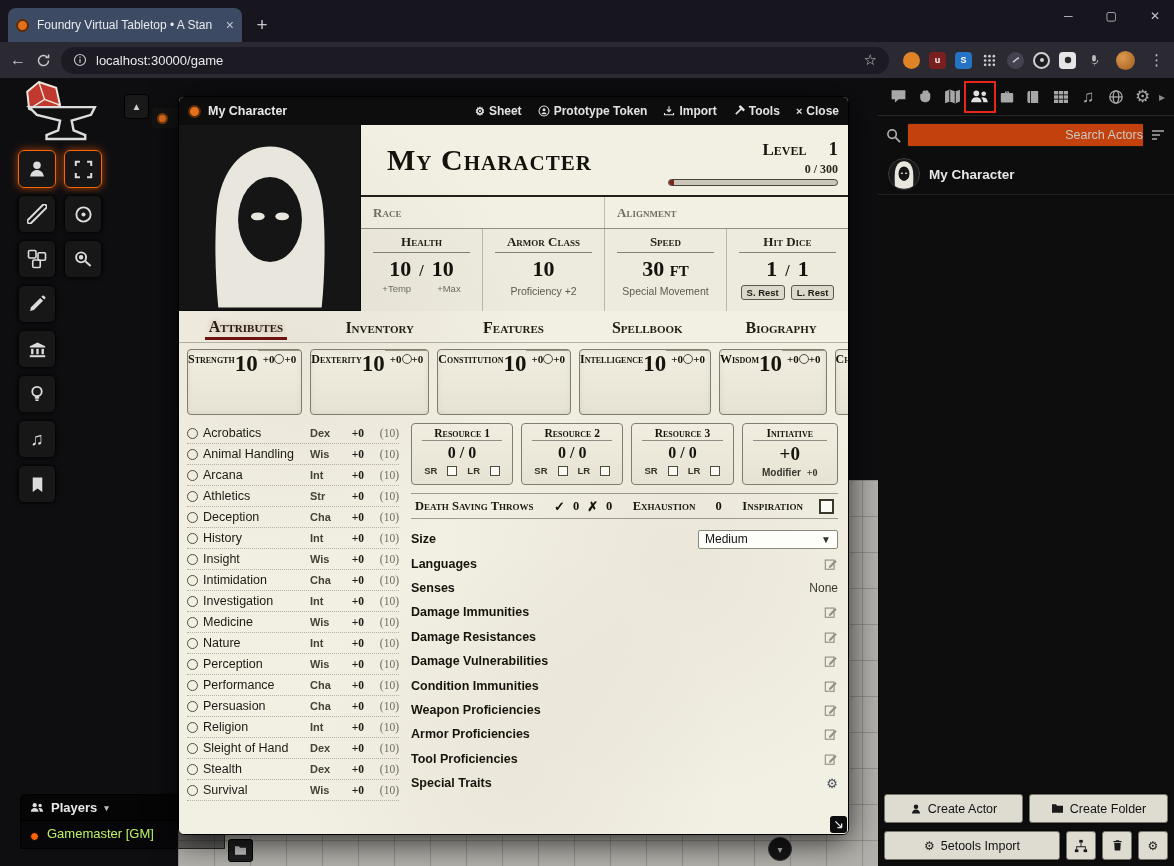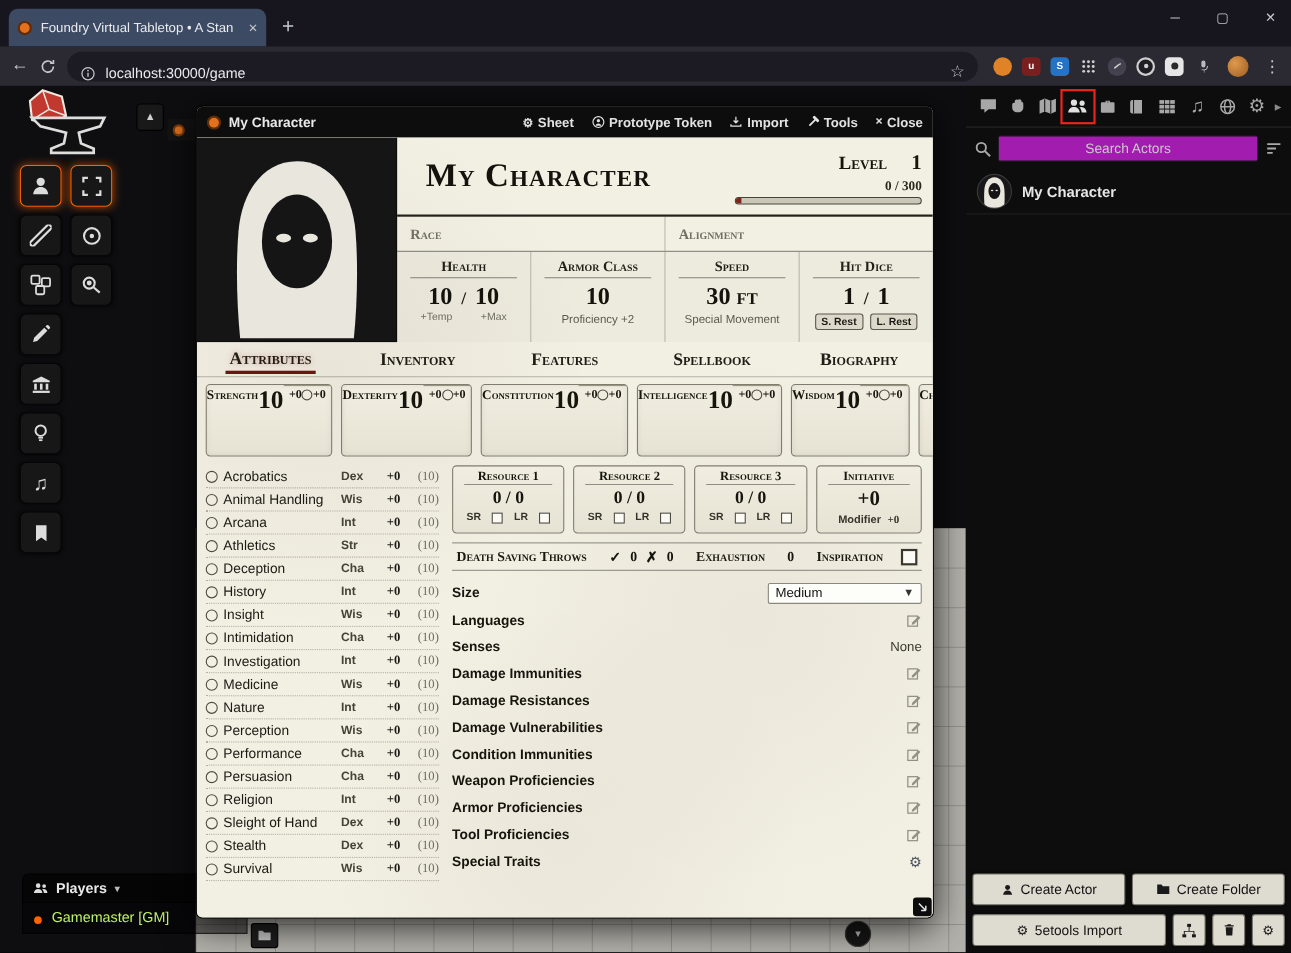--- a/index.html
+++ b/index.html
@@ -12,21 +12,21 @@
 
 .chrome{position:absolute;left:0;top:0;width:100%;height:98px;z-index:40}
 .tabstrip{height:42px;background:#17161e;display:flex;align-items:flex-end;padding-left:8px;position:relative}
 .tab{width:234px;height:34px;background:#3d4a63;border-radius:8px 8px 0 0;display:flex;align-items:center;gap:8px;padding:0 8px;color:#e8eaed;font-size:12px}
 .tab-title{flex:1;white-space:nowrap;overflow:hidden}
 .tab-close{color:#c3c6cc;font-size:14px;cursor:default}
 .newtab{width:28px;height:28px;margin:0 0 3px 6px;display:flex;align-items:center;justify-content:center;color:#c3c6cc;font-size:19px}
 .winctl{position:absolute;right:14px;top:9px;display:flex;gap:33px;color:#c3c6cc;font-size:12px}
 .toolbar{height:36px;background:#2b2a33;display:flex;align-items:center;padding:0 10px;gap:10px}
 .navbtn{color:#c6c8cc;font-size:16px;line-height:1}
-.urlpill{flex:1;height:27px;background:#1c1b23;border-radius:14px;display:flex;align-items:flex-end;gap:9px;padding:0 12px;color:#e8eaed;font-size:13px}
+.urlpill{flex:1;height:27px;background:#1c1b23;border-radius:14px;display:flex;align-items:center;gap:9px;padding:0 12px;color:#e8eaed;font-size:13px}
 .star{margin-left:auto;font-size:15px;color:#c6c8cc}
 .ext-row{display:flex;align-items:center;gap:9px;margin:0 4px}
 .exi{width:17px;height:17px;display:flex;align-items:center;justify-content:center;border-radius:4px;font-size:9px;font-weight:bold;color:#fff}
 .profile-av{width:19px;height:19px;border-radius:50%;background:radial-gradient(circle at 35% 35%,#e09a4e,#9c5a1e)}
 .kebab{color:#c6c8cc;font-size:15px;margin-left:4px}
 
 
 .grid{position:absolute;left:178px;top:480px;width:700px;height:386px;z-index:1;background-color:#b2b1ab;background-image:linear-gradient(rgba(0,0,0,.17) 1px,transparent 1px),linear-gradient(90deg,rgba(0,0,0,.17) 1px,transparent 1px);background-size:36px 36px}
 .logo{position:absolute;left:4px;top:80px;z-index:5}
 .nav-toggle{position:absolute;left:124px;top:94px;width:25px;height:25px;z-index:5;background:#191919;border:1px solid #000;border-radius:4px;color:#cfcfcf;font-size:10px;display:flex;align-items:center;justify-content:center}
@@ -137,21 +137,21 @@
 
 
 .sidebar{position:absolute;left:878px;top:78px;width:296px;height:788px;background:#0d0d0d;z-index:15;display:flex;flex-direction:column}
 .side-tabs{height:38px;display:flex;align-items:center;justify-content:space-between;padding:0 9px;border-bottom:1px solid #262626;color:#a7a7a7;flex:none}
 .side-tab{width:22px;height:22px;display:flex;align-items:center;justify-content:center;position:relative}
 .side-tab .glyph{font-size:17px;line-height:1}
 .side-tab.active{color:#e0e0e0}
 .hl{position:absolute;inset:-5px;border:2px solid #e8261c;pointer-events:none}
 .caret-r{color:#8a8a8a;font-size:12px}
 .search-row{display:flex;align-items:center;gap:6px;padding:7px 8px;flex:none}
-.search-input{flex:1;height:24px;background:#a21caf;border:1px solid #161616;border-radius:2px;color:#ddd;font-size:12.5px;text-align:center;outline:none;font-family:"Liberation Sans",sans-serif}
+.search-input{flex:1;height:24px;background:#c2410c;border:1px solid #161616;border-radius:2px;color:#ddd;font-size:12.5px;text-align:right;outline:none;font-family:"Liberation Sans",sans-serif}
 .search-input::placeholder{color:#c9c9c9}
 .directory{list-style:none;flex:1;overflow:hidden}
 .dir-row{display:flex;align-items:center;gap:9px;padding:4px 10px;border-bottom:1px solid #1f1f1f}
 .avatar{width:32px;height:32px;border-radius:50%;background:#181818;border:1px solid #3a3a3a;overflow:hidden;display:flex;align-items:flex-end;justify-content:center;flex:none}
 .dir-name{font-size:13.5px;font-weight:bold;color:#e6e6e6}
 .side-footer{padding:6px;display:flex;flex-direction:column;gap:8px;flex:none}
 .btn-row{display:flex;gap:6px}
 .fbtn{height:29px;background:#dedbd0;border:1px solid #76746a;border-radius:3px;display:flex;align-items:center;justify-content:center;gap:6px;font-size:12.5px;color:#131313;flex:1;box-shadow:0 0 3px rgba(0,0,0,.6)}
 .fbtn .g{font-size:12px;color:#222}
 .fbtn.sq{flex:0 0 30px}

